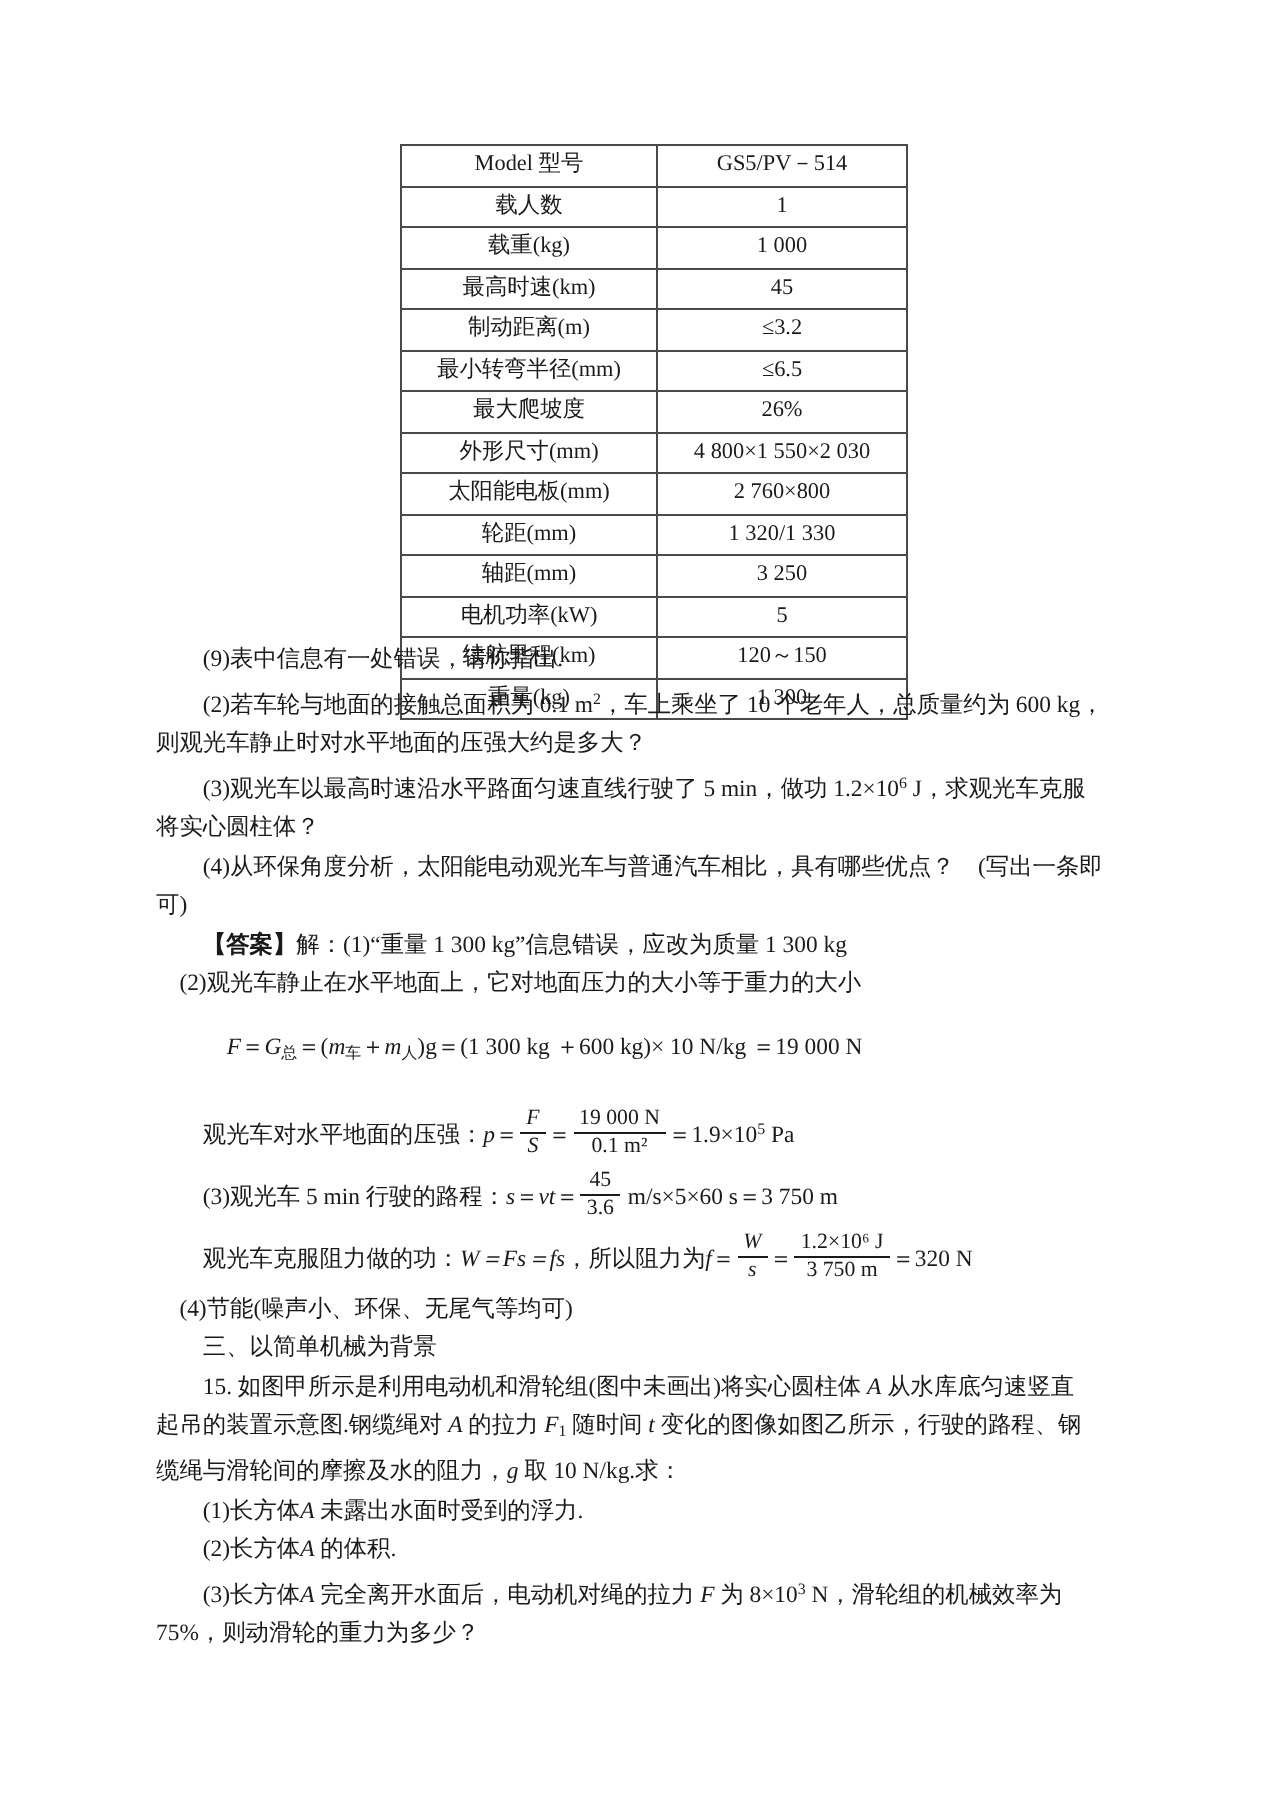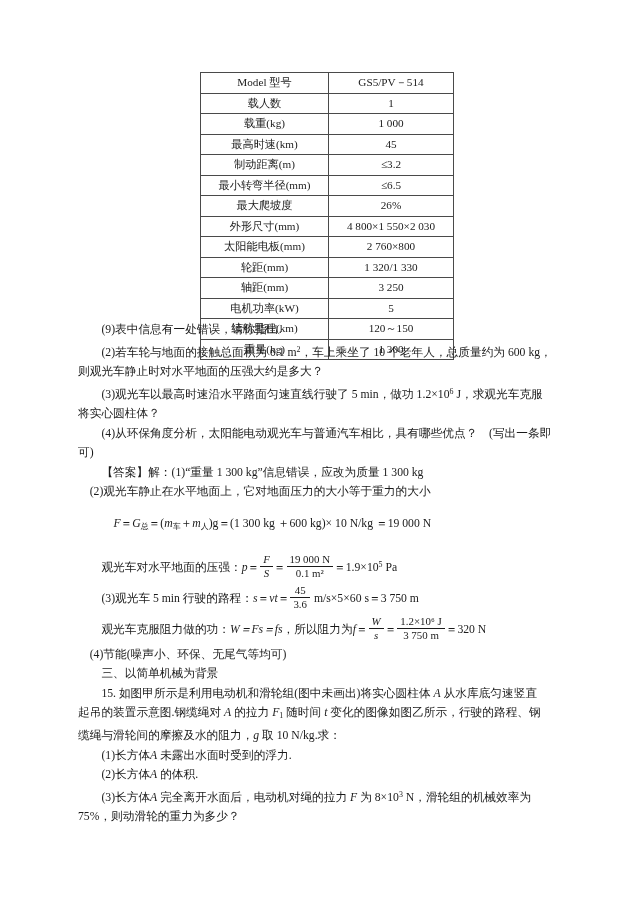--- a/index.html
+++ b/index.html
@@ -54,21 +54,21 @@
     left: 78px;
     top: 320px;
     width: 484px;
     font-size: 11.7px;
     line-height: 19.6px;
     text-align: justify;
   }
   .p { margin: 0; text-indent: 2em; }
   .p.noindent { text-indent: 0; }
   .p.small-indent { text-indent: 1em; }
-  .bold { font-weight: normal; }
+  .bold { font-weight: bold; }
   .ital { font-style: italic; font-family: "Liberation Serif", serif; }
   .sub { font-size: 0.68em; vertical-align: -0.28em; }
   .sup { font-size: 0.68em; vertical-align: 0.48em; }
 
   
   .frac {
     display: inline-block;
     vertical-align: middle;
     text-align: center;
     font-size: 0.93em;

